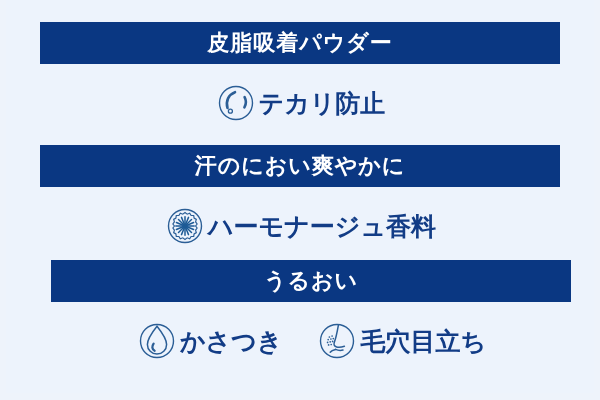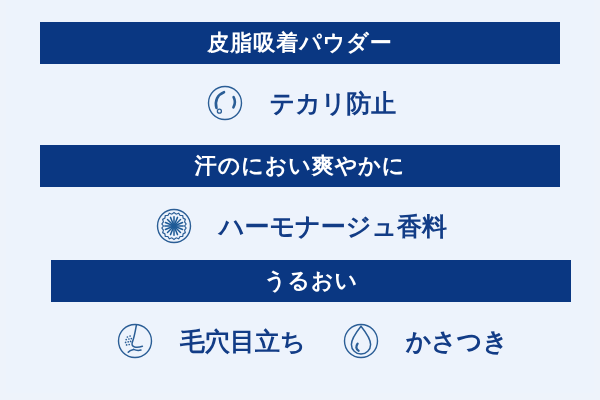--- a/index.html
+++ b/index.html
@@ -78,21 +78,21 @@
     height: 78px;
     display: flex;
     align-items: center;
     justify-content: center;
     gap: 34px;
   }
 
   .benefit {
     display: flex;
     align-items: center;
-    gap: 24px;
+    gap: 2px;
   }
 
   .benefit-icon {
     width: 42px;
     height: 42px;
     flex: 0 0 42px;
     display: block;
   }
   .benefit-icon svg {
     display: block;
@@ -185,20 +185,36 @@
     <div class="section section-3">
       <div class="section-header">
         <span class="section-header-label">うるおい</span>
       </div>
       <div class="benefit-row">
 
         <div class="benefit">
           <span class="benefit-icon">
             <svg viewBox="0 0 42 42" xmlns="http://www.w3.org/2000/svg">
               <circle cx="21" cy="21" r="16.5" fill="none" stroke="#2b5e96" stroke-width="1.4"></circle>
+              <path d="M21 6.2
+                       C21 6.2, 11.4 18.2, 11.4 24.4
+                       C11.4 29.8, 15.7 34.1, 21 34.1
+                       C26.3 34.1, 30.6 29.8, 30.6 24.4
+                       C30.6 18.2, 21 6.2, 21 6.2 Z" fill="none" stroke="#2b5e96" stroke-width="1.5"></path>
+              <path d="M17.6 23.6
+                       C15.7 26.2, 15.9 29.4, 18.6 30.7" fill="none" stroke="#2b5e96" stroke-width="2.3" stroke-linecap="round"></path>
+            </svg>
+          </span>
+          <span class="benefit-label">かさつき</span>
+        </div>
+
+        <div class="benefit">
+          <span class="benefit-icon">
+            <svg viewBox="0 0 42 42" xmlns="http://www.w3.org/2000/svg">
+              <circle cx="21" cy="21" r="16.5" fill="none" stroke="#2b5e96" stroke-width="1.4"></circle>
               <path d="M22.4 5.2
                        C21.1 12.5, 20.2 17.5, 18.6 21.4
                        C17.4 24.3, 17.9 26.3, 20.6 26.9
                        C23.2 27.5, 26 27, 28.4 26.2" fill="none" stroke="#2b5e96" stroke-width="1.5" stroke-linecap="round"></path>
               <path d="M19.6 29.4
                        C21.8 30.4, 24.6 30.6, 27 30.1" fill="none" stroke="#2b5e96" stroke-width="1.5" stroke-linecap="round"></path>
               <path d="M14.2 32.2 C15.6 30.4, 17.2 30, 19.6 29.4" fill="none" stroke="#2b5e96" stroke-width="1.5" stroke-linecap="round"></path>
               <g fill="#2b5e96">
                 <circle cx="13.4" cy="17.0" r="0.85"></circle>
                 <circle cx="16.1" cy="16.0" r="0.85"></circle>
@@ -209,33 +225,17 @@
                 <circle cx="14.2" cy="21.8" r="0.85"></circle>
                 <circle cx="16.6" cy="21.4" r="0.85"></circle>
                 <circle cx="12.6" cy="24.9" r="0.85"></circle>
                 <circle cx="15.2" cy="24.5" r="0.85"></circle>
               </g>
             </svg>
           </span>
           <span class="benefit-label">毛穴目立ち</span>
         </div>
 
-        <div class="benefit">
-          <span class="benefit-icon">
-            <svg viewBox="0 0 42 42" xmlns="http://www.w3.org/2000/svg">
-              <circle cx="21" cy="21" r="16.5" fill="none" stroke="#2b5e96" stroke-width="1.4"></circle>
-              <path d="M21 6.2
-                       C21 6.2, 11.4 18.2, 11.4 24.4
-                       C11.4 29.8, 15.7 34.1, 21 34.1
-                       C26.3 34.1, 30.6 29.8, 30.6 24.4
-                       C30.6 18.2, 21 6.2, 21 6.2 Z" fill="none" stroke="#2b5e96" stroke-width="1.5"></path>
-              <path d="M17.6 23.6
-                       C15.7 26.2, 15.9 29.4, 18.6 30.7" fill="none" stroke="#2b5e96" stroke-width="2.3" stroke-linecap="round"></path>
-            </svg>
-          </span>
-          <span class="benefit-label">かさつき</span>
-        </div>
-
       </div>
     </div>
 
   </div>
 </div>
 
 </body></html>

